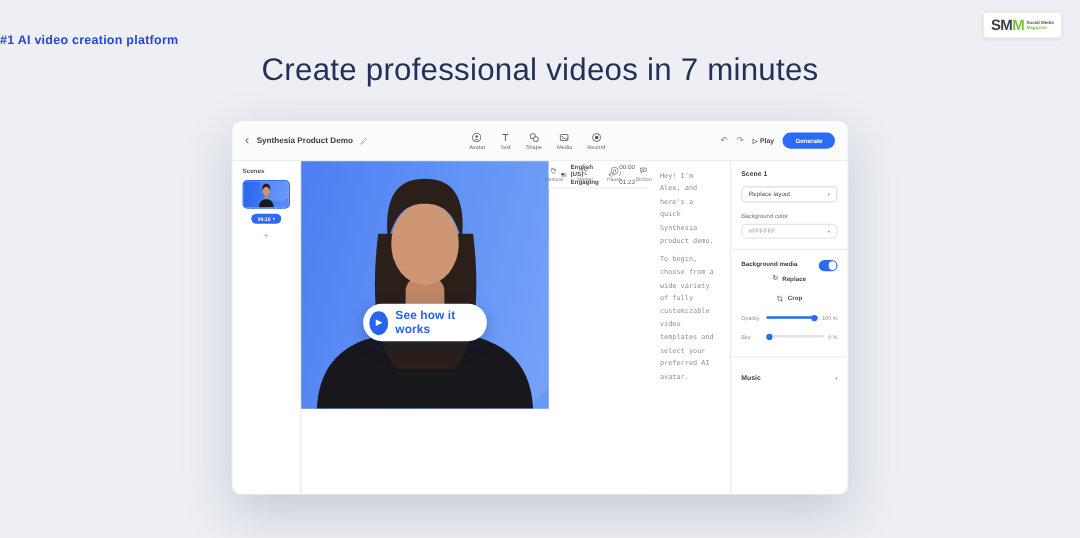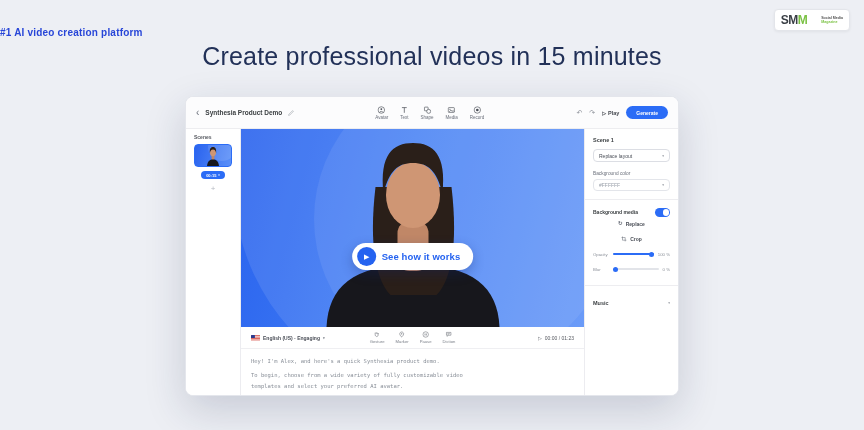--- a/index.html
+++ b/index.html
@@ -18,21 +18,21 @@
   }
   .hero-title {
     position:absolute; top:42px; left:0; width:100%;
     text-align:center; font-size:25px; font-weight:500;
     color:#223158; letter-spacing:.2px;
   }
   
   .logo-box {
     position:absolute; top:9px; right:14px;
     background:#fff; border:1px solid #e3e5ea; border-radius:4px;
-    padding:3px 6px; display:flex; align-items:center; gap:14px;
+    padding:3px 6px; display:flex; align-items:center; gap:2px;
     box-shadow:0 1px 3px rgba(0,0,0,.06);
   }
   .logo-smm { font-size:12px; font-weight:800; color:#3a3f45; letter-spacing:-.5px; }
   .logo-smm .grn { color:#7ac143; }
   .logo-lines { display:flex; flex-direction:column; line-height:1.15; }
   .logo-lines span:first-child { font-size:3.6px; color:#555; font-weight:700; }
   .logo-lines span:last-child  { font-size:3.6px; color:#7ac143; font-weight:700; }
   
   .window {
     position:absolute; left:185px; top:96px; width:494px; height:300px;
@@ -74,21 +74,21 @@
     width:38px; height:23px; border-radius:4px; border:1.5px solid #2b6cf6;
     background:linear-gradient(105deg,#2a63ee,#5b90f8); overflow:hidden; position:relative;
   }
   .scene-badge {
     background:#2b6cf6; color:#fff; font-size:4px; font-weight:700;
     padding:1.5px 5px; border-radius:5px; display:flex; align-items:center; gap:2px;
   }
   .scene-badge .chev { font-size:3px; }
   .add-scene { font-size:8px; color:#b6bac2; line-height:1; margin-top:2px; }
   
-  .stage { flex:1; display:flex; flex-direction:column; min-width:0; }
+  .stage { flex:1; display:flex; flex-direction:row; min-width:0; }
   .video {
     position:relative; height:198px; flex:0 0 198px; overflow:hidden;
     background:linear-gradient(105deg,#2a63ee 0%,#3e7bf4 45%,#5b90f8 100%);
   }
   .swirl1 { position:absolute; width:430px; height:430px; border-radius:50%;
     background:rgba(255,255,255,.10); right:-80px; top:-160px; }
   .swirl2 { position:absolute; width:300px; height:300px; border-radius:50%;
     background:rgba(255,255,255,.08); right:-30px; top:-60px; }
   .avatar-svg { position:absolute; left:50%; transform:translateX(-50%); bottom:0; height:100%; }
   .cta {
@@ -157,21 +157,21 @@
   .sknob { position:absolute; top:-1.5px; width:5px; height:5px; border-radius:50%; background:#2b6cf6; }
   .svalue { font-size:4.3px; color:#8a8f98; white-space:nowrap; }
   .music-row { display:flex; align-items:center; justify-content:space-between; margin-top:6px; }
   .music-label { font-size:5.5px; font-weight:700; color:#3c4043; }
   svg.ic { display:block; }
 </style>
 </head>
 <body>
 
 <div class="eyebrow">#1 AI video creation platform</div>
-<div class="hero-title">Create professional videos in 15 minutes</div>
+<div class="hero-title">Create professional videos in 7 minutes</div>
 
 <div class="logo-box">
   <div class="logo-smm"><span>SM</span><span class="grn">M</span></div>
   <div class="logo-lines">
     <span>Social Media</span>
     <span>Magazine</span>
   </div>
 </div>
 
 <div class="window">

